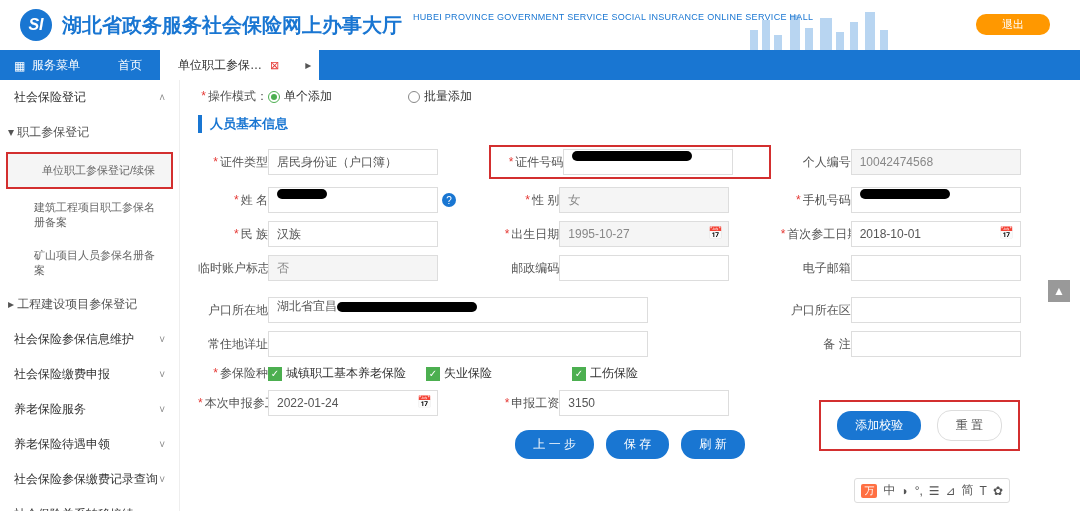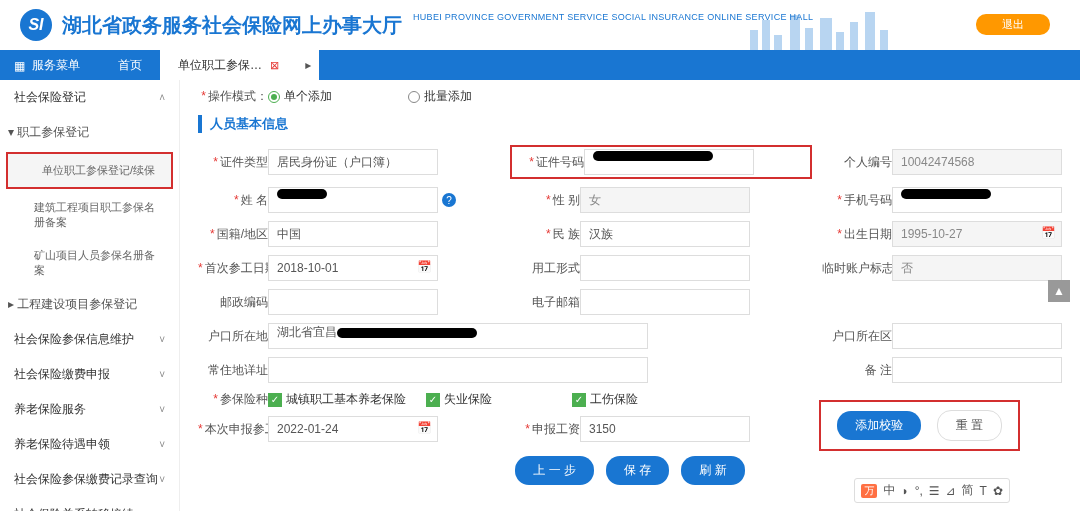--- a/index.html
+++ b/index.html
@@ -49,21 +49,21 @@
 .btn{border:none;padding:6px 18px;border-radius:14px;font-size:12px;cursor:pointer;margin:0 6px}
 .btn-primary{background:#1976d2;color:#fff}
 .btn-default{background:#fff;color:#555;border:1px solid #ddd}
 .btn-row{display:flex;justify-content:center;margin-top:14px}
 .action-box{border:2px solid #d32f2f;padding:8px 10px;display:inline-block;position:absolute;right:60px;bottom:60px}
 .arrow-red{position:absolute;right:180px;bottom:72px}
 .scroll-top{position:absolute;right:10px;top:200px;width:22px;height:22px;background:#999;color:#fff;display:flex;align-items:center;justify-content:center;font-size:12px}
 .ime-bar{position:absolute;right:70px;bottom:8px;background:#fff;border:1px solid #ddd;padding:3px 6px;font-size:12px;display:flex;gap:6px;align-items:center;color:#555;border-radius:3px}
 .ime-bar span:first-child{background:#ff7043;color:#fff;padding:0 3px;border-radius:2px;font-size:10px}
 .blk{background:#000;height:10px;display:inline-block;border-radius:5px}
-.form-grid{display:grid;grid-template-columns:repeat(2,1fr);gap:8px 10px}
+.form-grid{display:grid;grid-template-columns:repeat(3,1fr);gap:8px 10px}
 .cell{display:flex;align-items:center}
 .redbox{border:2px solid #d32f2f;padding:2px}
 </style>
 </head>
 <body>
 
 <div class="header">
   <div class="logo-circle">SI</div>
   <div class="title-wrap">
     <div class="title-cn">湖北省政务服务社会保险网上办事大厅</div>
@@ -182,39 +182,31 @@
       <div class="cell">
           <span class="lbl"><span class="req">*</span><span>性        别</span></span>
           <input class="inp disabled" value="女" style="">
         </div>
       <div class="cell">
           <span class="lbl"><span class="req">*</span><span>手机号码</span></span>
           <div class="inp"><span class="blk" style="width:90px"></span></div>
         </div>
 
       <div class="cell">
-          <span class="lbl"><span class="req">*</span><span>国籍/地区</span></span>
-          <input class="inp" value="中国" style="">
-        </div>
-      <div class="cell">
           <span class="lbl"><span class="req">*</span><span>民        族</span></span>
           <input class="inp" value="汉族" style="">
         </div>
       <div class="cell">
           <span class="lbl"><span class="req">*</span><span>出生日期</span></span>
           <div class="rel"><input class="inp disabled" value="1995-10-27" style=""><span class="cal">📅</span></div>
         </div>
 
       <div class="cell">
           <span class="lbl"><span class="req">*</span><span>首次参工日期</span></span>
           <div class="rel"><input class="inp" value="2018-10-01" style=""><span class="cal">📅</span></div>
-        </div>
-      <div class="cell">
-          <span class="lbl">用工形式</span>
-          <input class="inp" style="">
         </div>
       <div class="cell">
           <span class="lbl">临时账户标志</span>
           <input class="inp disabled" value="否" style="">
         </div>
 
       <div class="cell">
           <span class="lbl">邮政编码</span>
           <input class="inp" style="">
         </div>

